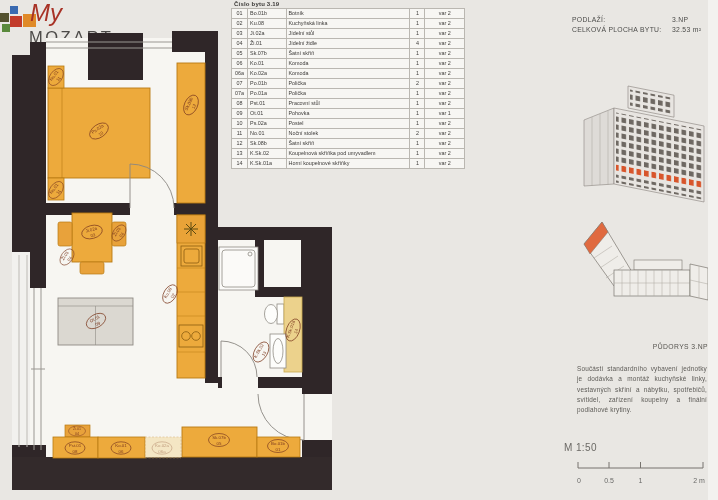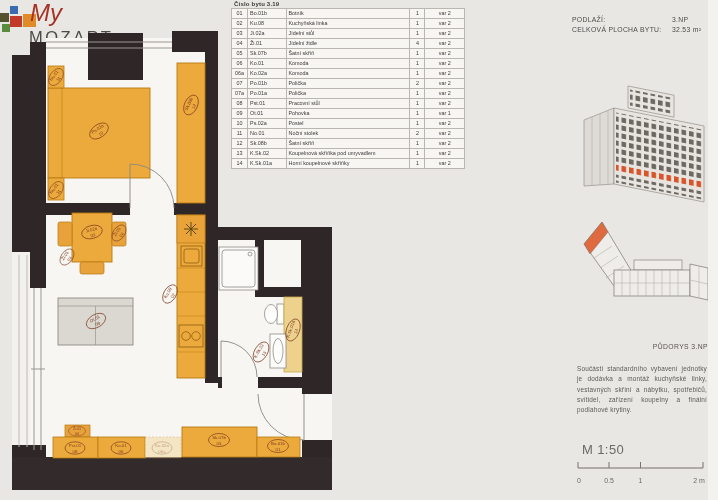--- a/index.html
+++ b/index.html
@@ -17,21 +17,21 @@
   table.spec col.w-name{width:116px;}
   table.spec col.w-qty{width:14px;}
   table.spec col.w-var{width:37px;}
   
   .hdr{position:absolute;left:572px;top:16px;width:142px;font-size:6.8px;color:#4b4b49;letter-spacing:.3px;}
   .hdr .row{display:flex;margin-bottom:3px;}
   .hdr .lab{width:100px;}
   .hdr .val{flex:1;}
   .keycap{position:absolute;left:616px;top:343px;width:92px;text-align:right;font-size:6.8px;color:#56544f;letter-spacing:.4px;}
   .notes{position:absolute;left:577px;top:364px;width:130px;font-size:6.4px;line-height:1.6;color:#5c5a56;text-align:justify;letter-spacing:.2px;}
-  .mscale{position:absolute;left:582px;top:442px;font-size:13px;color:#6b6965;letter-spacing:.4px;}
+  .mscale{position:absolute;left:564px;top:442px;font-size:10px;color:#6b6965;letter-spacing:.4px;}
   .edge{position:absolute;left:708px;top:0;width:10px;height:500px;background:#f3f2ef;}
   svg text{font-family:"Liberation Sans",sans-serif;}
 </style>
 </head>
 <body>
 
 <svg class="abs" style="left:0;top:0" width="140" height="56" viewBox="0 0 140 56">
   <g>
     <rect x="10" y="6" width="8" height="8" fill="#3a6ab0"></rect>
     <rect x="0" y="13" width="9" height="9" fill="#54522f"></rect>

